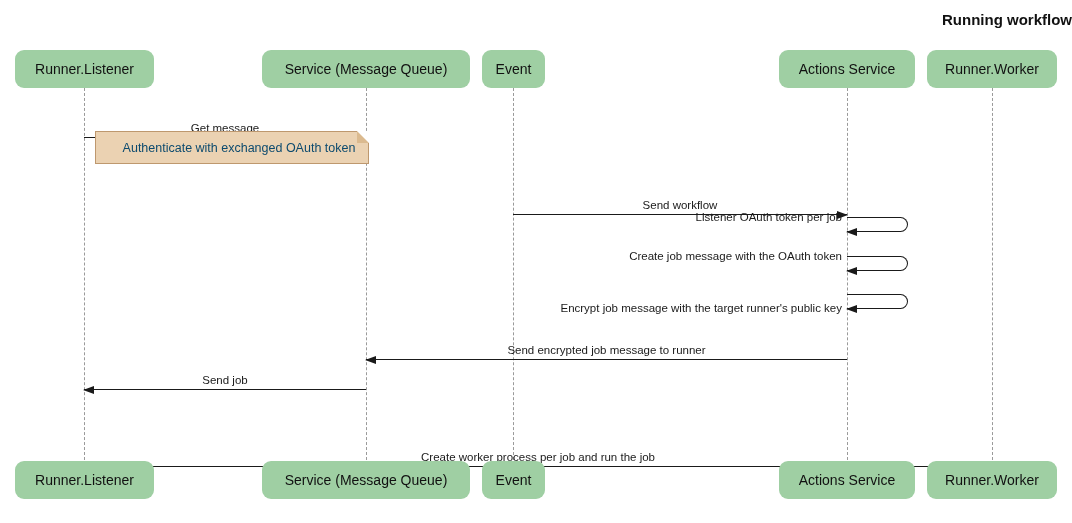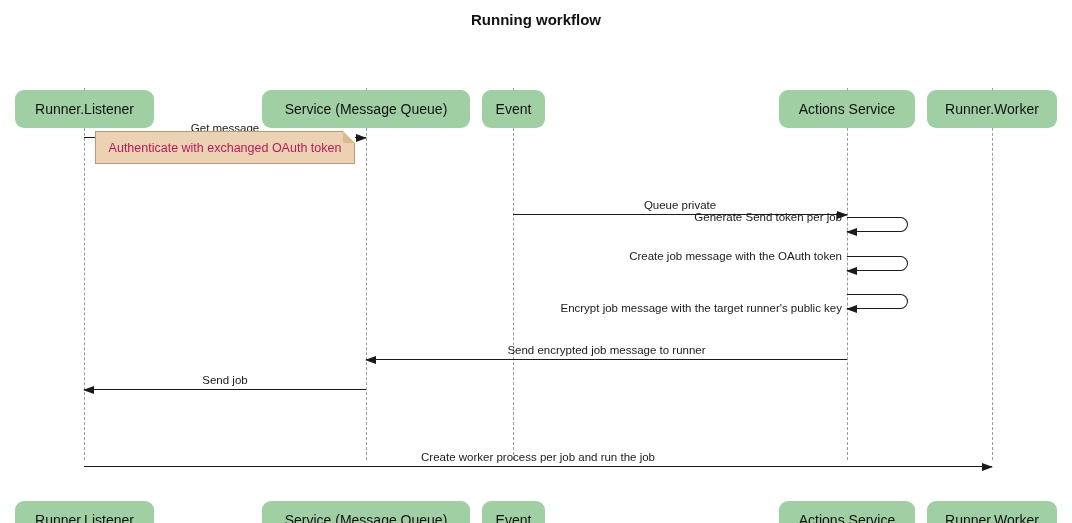--- a/index.html
+++ b/index.html
@@ -9,31 +9,31 @@
     --note-border:#BE986E;
     --note-fold:#DBBA8F;
     --lifeline:#9A9A9A;
     --ink:#1a1a1a;
   }
   .canvas {
     position:relative; width:1072px; height:523px; background:#ffffff;
     font-family:"Liberation Sans", sans-serif; color:var(--ink); overflow:hidden;
   }
   .title {
-    position:absolute; top:11px; left:0; width:1072px; text-align:center;
+    position:absolute; top:11px; left:0; width:1072px; text-align:right;
     font-size:15px; font-weight:bold; color:#111;
   }
   .lifeline {
     position:absolute; top:88px; height:372px; width:0;
     border-left:1px dashed var(--lifeline);
   }
   .actor {
     position:absolute; height:38px; background:var(--actor-fill);
     border-radius:9px; display:flex; align-items:center; justify-content:center;
-    font-size:14px; color:#111; white-space:nowrap;margin-top:40px;
+    font-size:14px; color:#111; white-space:nowrap;
   }
   .msg {
     position:absolute; height:16px; border-bottom:1.5px solid var(--ink);
     text-align:center; font-size:11.5px; line-height:15px; white-space:nowrap;margin-top:20px;
   }
   .head { position:absolute; width:0; height:0; border-style:solid; }
   .head-right {
     right:-1px; bottom:-4.5px;
     border-width:4.5px 0 4.5px 11px;
     border-color:transparent transparent transparent var(--ink);
@@ -49,21 +49,21 @@
   }
   .self-loop {
     position:absolute; left:847px; width:60px; height:13px;
     border:1.5px solid var(--ink); border-left:none;
     border-radius:0 9px 9px 0;
   }
   .self-loop .head-left { left:-1px; bottom:-4.5px; }
   .note {
     position:absolute; background:var(--note-fill); border:1px solid var(--note-border);
     display:flex; align-items:center; justify-content:center;
-    font-size:12.5px; color:#be185d; white-space:nowrap;
+    font-size:12.5px; color:#0c4a6e; white-space:nowrap;padding-left:14px;
   }
   .fold {
     position:absolute; top:-1px; right:-1px; width:0; height:0;
     border-style:solid; border-width:0 12px 12px 0;
     border-color:#ffffff #ffffff var(--note-fold) var(--note-fold);
   }
 </style>
 </head>
 <body>
 
@@ -97,25 +97,25 @@
     <span>Get message</span>
     <span class="head head-right"></span>
   </div>
 
   <div class="note" style="left:95px;top:131px;width:258px;height:31px">
     <span>Authenticate with exchanged OAuth token</span>
     <span class="fold"></span>
   </div>
 
   <div class="msg" style="left:513px;top:178px;width:334px">
-    <span>Queue private</span>
+    <span>Send workflow</span>
     <span class="head head-right"></span>
   </div>
 
-  <div class="self-label" style="top:210px">Generate Send token per job</div>
+  <div class="self-label" style="top:210px">Listener OAuth token per job</div>
   <div class="self-loop" style="top:217px">
     <span class="head head-left"></span>
   </div>
 
   <div class="self-label" style="top:249px">Create job message with the OAuth token</div>
   <div class="self-loop" style="top:256px">
     <span class="head head-left"></span>
   </div>
 
   <div class="self-label" style="top:301px">Encrypt job message with the target runner's public key</div>

